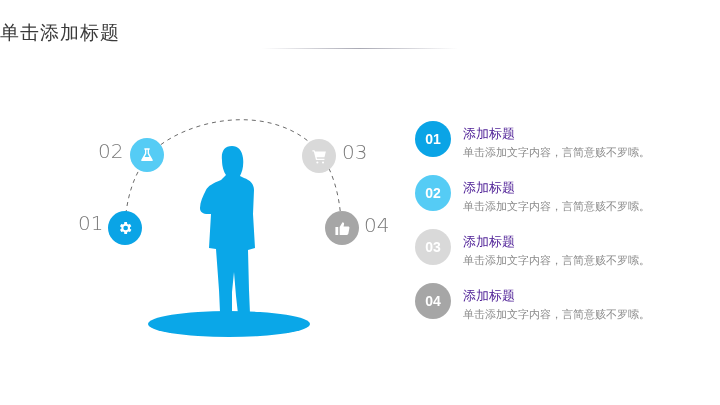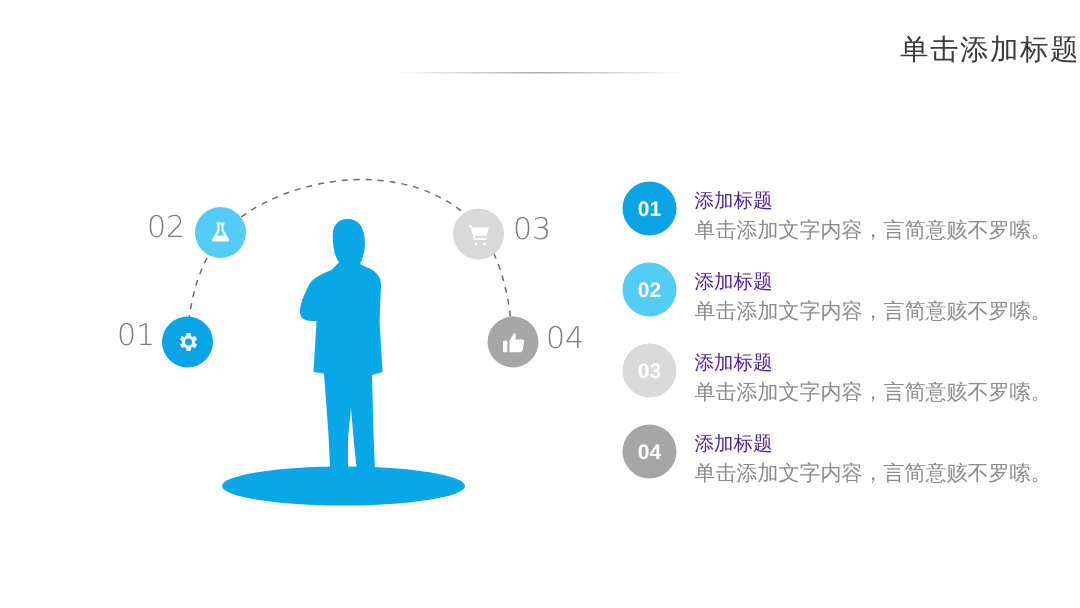--- a/index.html
+++ b/index.html
@@ -1,20 +1,20 @@
 <!DOCTYPE html>
 <html><head>
   <meta charset="utf-8">
   <style>
     * { margin:0; padding:0; box-sizing:border-box; }
     html, body { width:720px; height:405px; background:#ffffff; overflow:hidden; }
     body { position:relative; font-family:"DejaVu Sans", "Liberation Sans", sans-serif; }
 
     .title {
-      position:absolute; left:0; width:720px; top:20px; text-align:right;
+      position:absolute; left:0; width:720px; top:20px; text-align:left;
       font-size:19px; color:#3a3a3a; letter-spacing:1px;
     }
     .title-line {
       position:absolute; left:262px; width:196px; top:48px; height:1px;
       background:linear-gradient(to right, rgba(200,200,210,0), #a9a9b4 50%, rgba(200,200,210,0));
     }
 
     .stage { position:absolute; left:0; top:0; width:720px; height:405px; }
 
     .arc-svg { position:absolute; left:0; top:0; }
@@ -36,21 +36,21 @@
     .badge {
       position:absolute; left:0; top:0; width:36px; height:36px; border-radius:50%;
       color:#ffffff; font-weight:bold; font-size:14px;
       display:flex; align-items:center; justify-content:center;
       font-family:"Liberation Sans", sans-serif;
     }
     .item-title {
       position:absolute; left:48px; top:4px; font-size:13px; color:#4c1d95; white-space:nowrap;
     }
     .item-desc {
-      position:absolute; left:48px; top:24px; font-size:14px; color:#8a8a8a; white-space:nowrap;
+      position:absolute; left:48px; top:24px; font-size:11px; color:#8a8a8a; white-space:nowrap;
     }
   </style>
 </head>
 <body>
 
 <div class="title">单击添加标题</div>
 <div class="title-line"></div>
 
 <div class="stage">
 

